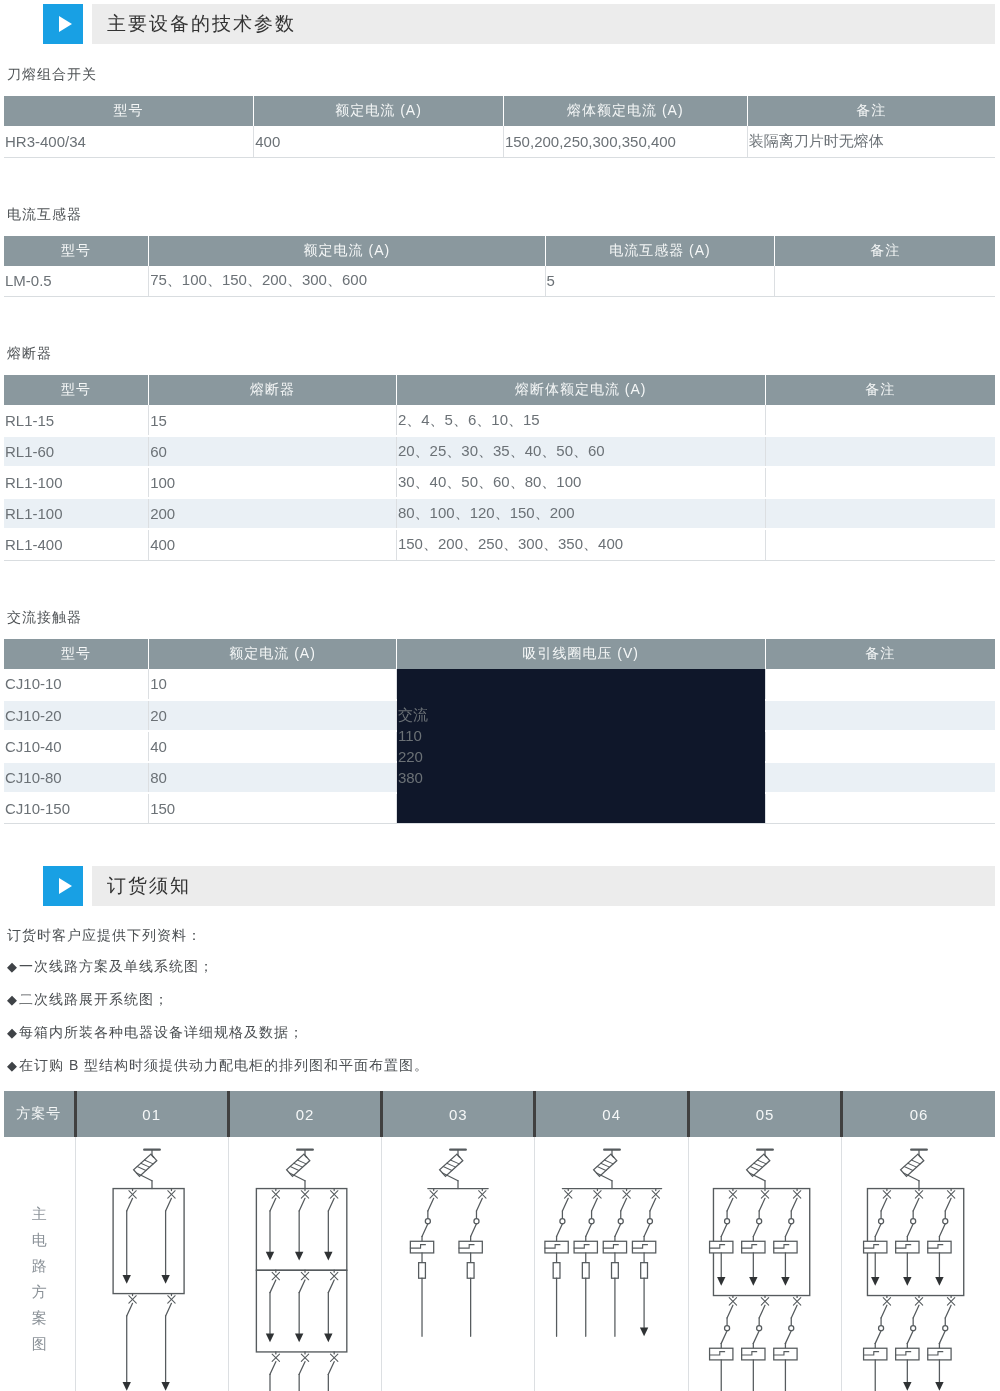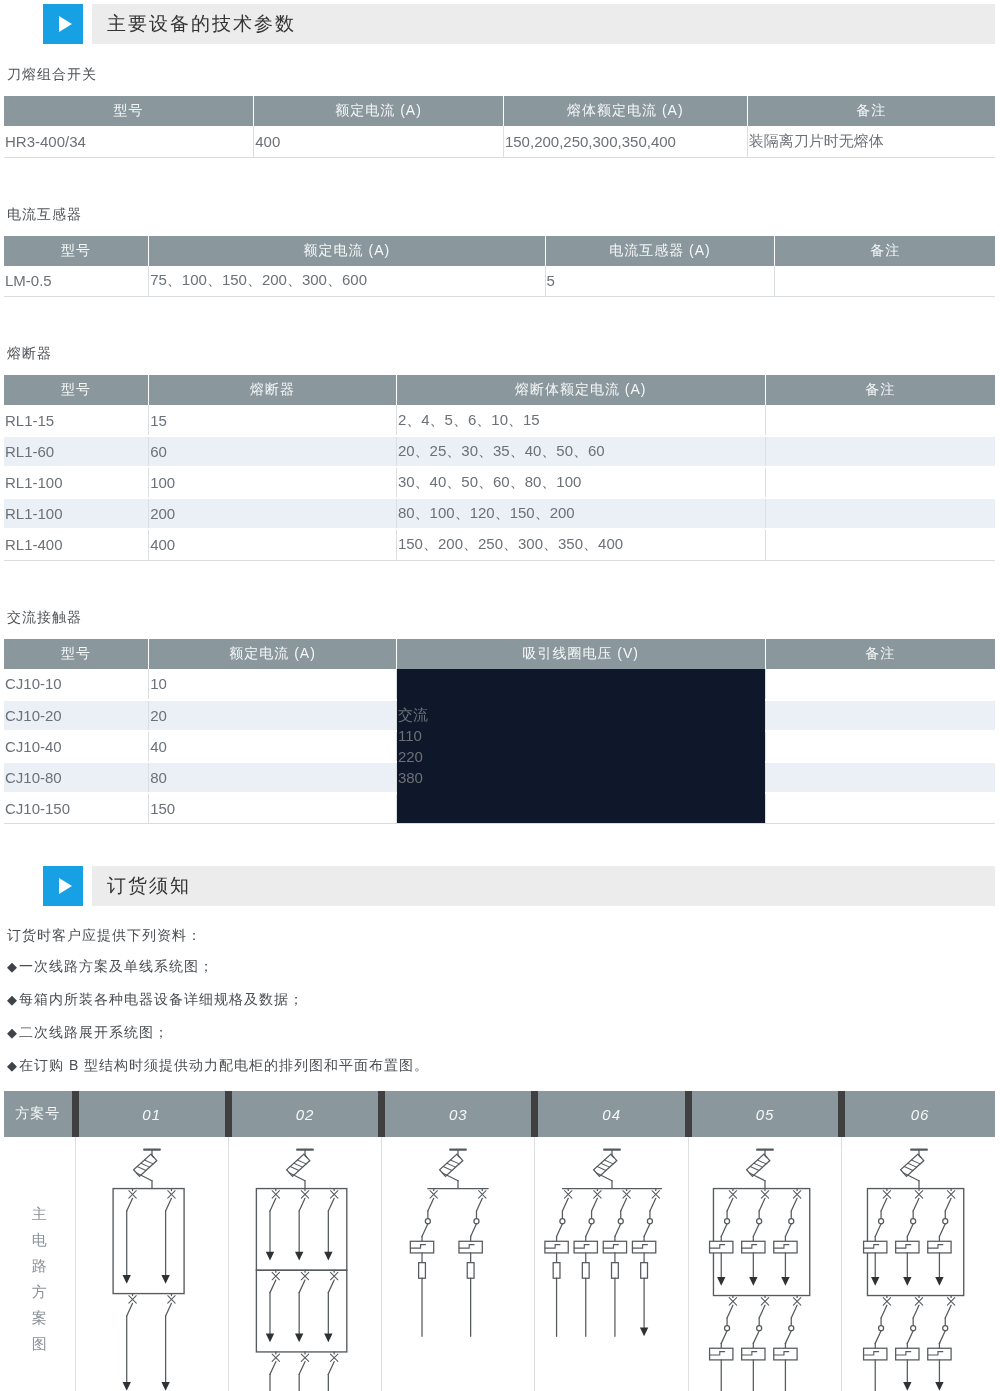--- a/index.html
+++ b/index.html
@@ -40,21 +40,21 @@
   .intro { font-size:14px; color:#4b4f52; margin:20px 0 12px 3px; line-height:19px; letter-spacing:1px; }
   .o-item { font-size:14px; color:#4b4f52; margin:0 0 14px 3px; line-height:19px; letter-spacing:1px; }
   .o-item .bullet { font-size:13px; margin-right:1px; color:#3f4347; }
 
   
   table.scheme { width:100%; border-collapse:collapse; table-layout:fixed; margin-top:16px; }
   table.scheme th { background:#8a989e; color:#f5f7f7; font-weight:normal;
     height:46px; text-align:center; }
   table.scheme th.corner { font-size:14px; letter-spacing:1px; }
   table.scheme th.num { font-size:15px; letter-spacing:1px; }
-  table.scheme th + th { border-left:7px solid #404040;font-style:italic; }
+  table.scheme th + th { border-left:3px solid #404040; }
   table.scheme td { height:284px; vertical-align:middle; text-align:center;
     border-bottom:1px solid #d9dde0; background:#fff; }
   table.scheme td + td { border-left:1px solid #dcdfe2; }
   .rowlabel { font-size:15px; color:#8b9298; }
   .rowlabel .vchar { line-height:26px; }
   table.scheme td svg { display:block; margin:0 auto; }
 </style>
 </head>
 <body>
 
@@ -221,22 +221,22 @@
     <div class="play-box">
         <div class="tri"></div>
       </div>
     <div class="bar-title">订货须知</div>
   </div>
 
   <div>
     <p class="intro">订货时客户应提供下列资料：</p>
     <div id="ordering-items">
         <div class="o-item"><span class="bullet">◆</span><span>一次线路方案及单线系统图；</span></div>
+        <div class="o-item"><span class="bullet">◆</span><span>二次线路展开系统图；</span></div>
         <div class="o-item"><span class="bullet">◆</span><span>每箱内所装各种电器设备详细规格及数据；</span></div>
-        <div class="o-item"><span class="bullet">◆</span><span>二次线路展开系统图；</span></div>
         <div class="o-item"><span class="bullet">◆</span><span>在订购 B 型结构时须提供动力配电柜的排列图和平面布置图。</span></div>
       </div>
   </div>
 
   <div id="scheme-area">
       <table class="scheme">
         <colgroup>
           <col style="width: 71px;">
           <col>
           <col>

